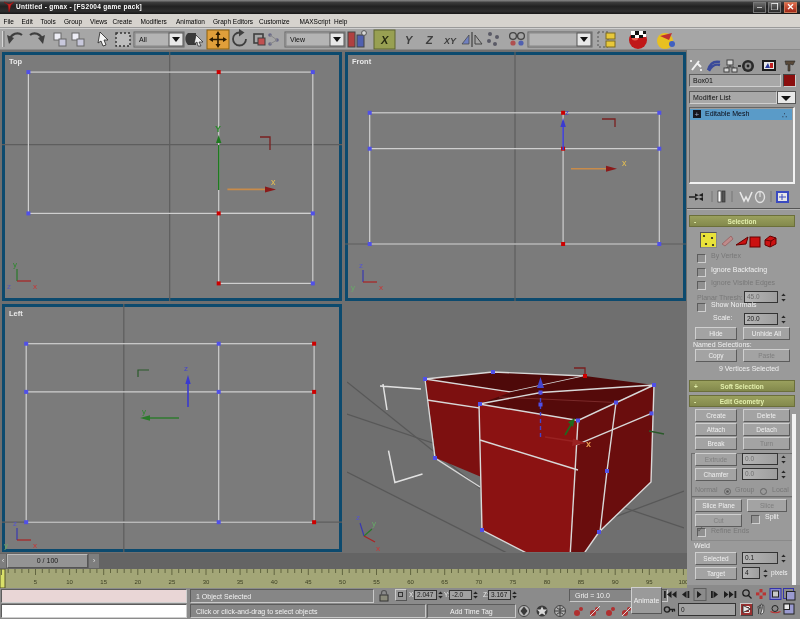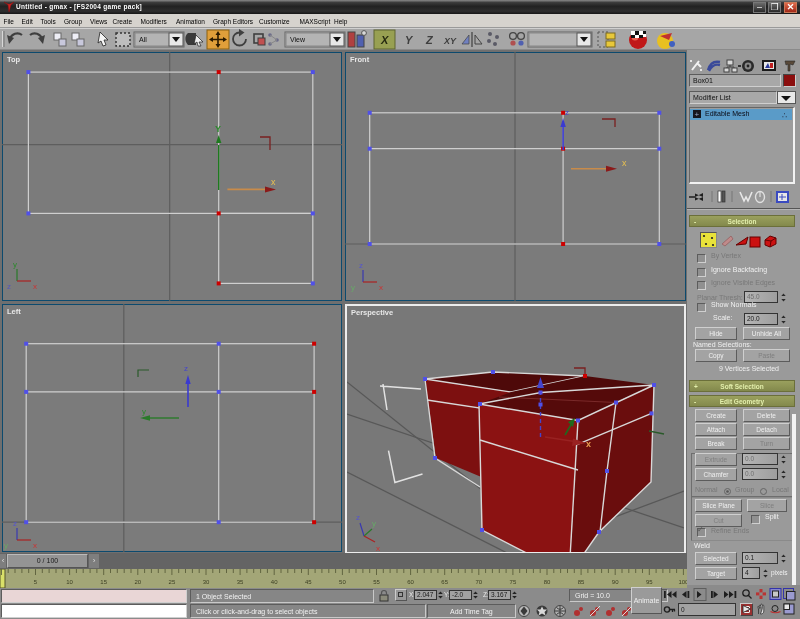--- a/index.html
+++ b/index.html
@@ -16,21 +16,21 @@
     text-align:center; line-height:9px; }
   
   #menubar { left:0; top:14px; width:800px; height:14px; background:#d6d3ce;
     color:#000; font-size:6.5px; border-bottom:1px solid #9a9a9a; }
   #menubar span { position:absolute; top:4px; }
   
   #toolbar { left:0; top:28px; width:800px; height:22px; background:#a6a6a6;
     border-top:1px solid #d0d0d0; border-bottom:1px solid #8a8a8a; }
   
   #vpbg { left:0; top:50px; width:687px; height:503px; background:#6f6f6f; }
-  .vp { background:#7b7b7b; border:1px solid #0c4a6e; }
+  .vp { background:#7b7b7b; border:3px solid #0c4a6e; }
   .vplabel { position:absolute; left:4px; top:2px; color:#e8e8e8; font-size:7.5px; font-weight:bold; }
   
   #panel { left:687px; top:50px; width:113px; height:535px; background:#9a9a9a; }
   .btn { position:absolute; background:#a3a3a3; border-top:1px solid #cfcfcf;
     border-left:1px solid #cfcfcf; border-bottom:1px solid #5c5c5c; border-right:1px solid #5c5c5c;
     color:#f0f0f0; font-size:6.5px; text-align:center; white-space:nowrap; overflow:hidden;
     line-height:12px; }
   .btn.gray { color:#7e7e7e; }
   .sunken { border-top:1px solid #5c5c5c; border-left:1px solid #5c5c5c;
     border-bottom:1px solid #cfcfcf; border-right:1px solid #cfcfcf; }
@@ -184,23 +184,20 @@
 
   <div class="abs" id="vpbg"></div>
   <div class="abs vp" style="left:2px;  top:52px;  width:340px; height:249px;">
       <div class="vplabel">Top</div>
     </div>
   <div class="abs vp" style="left:2px;  top:304px; width:340px; height:248px;">
       <div class="vplabel">Left</div>
     </div>
   <div class="abs vp" style="left:345px;top:52px;  width:341px; height:249px;">
       <div class="vplabel">Front</div>
-    </div>
-  <div class="abs vp" style="left:345px;top:304px; width:341px; height:250px; border:2px solid #ededed; background:#787878;">
-      <div class="vplabel">Perspective</div>
     </div>
   <svg class="abs" id="svgtop" style="left:2px;top:52px" width="340" height="249">
     <line x1="167.7" y1="0" x2="167.7" y2="249" stroke="#5e5e5e" stroke-width="1.2"></line>
     <line x1="0" y1="92.7" x2="340" y2="92.7" stroke="#5e5e5e" stroke-width="1.2"></line>
     <g stroke="#cfcfcf" stroke-width="1.2" fill="none">
       <rect x="26.4" y="20.1" width="284.4" height="141.3"></rect>
       <line x1="216.7" y1="20.1" x2="216.7" y2="161.4"></line>
       <rect x="216.7" y="161.4" width="94.1" height="70"></rect>
     </g>
     <g fill="#5050e8">

